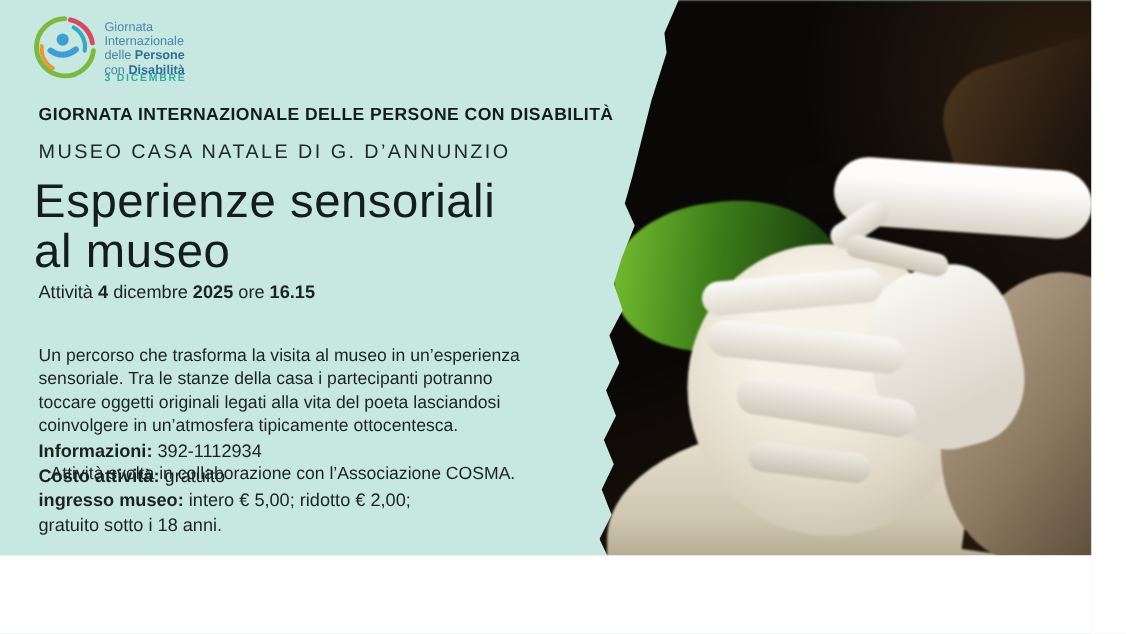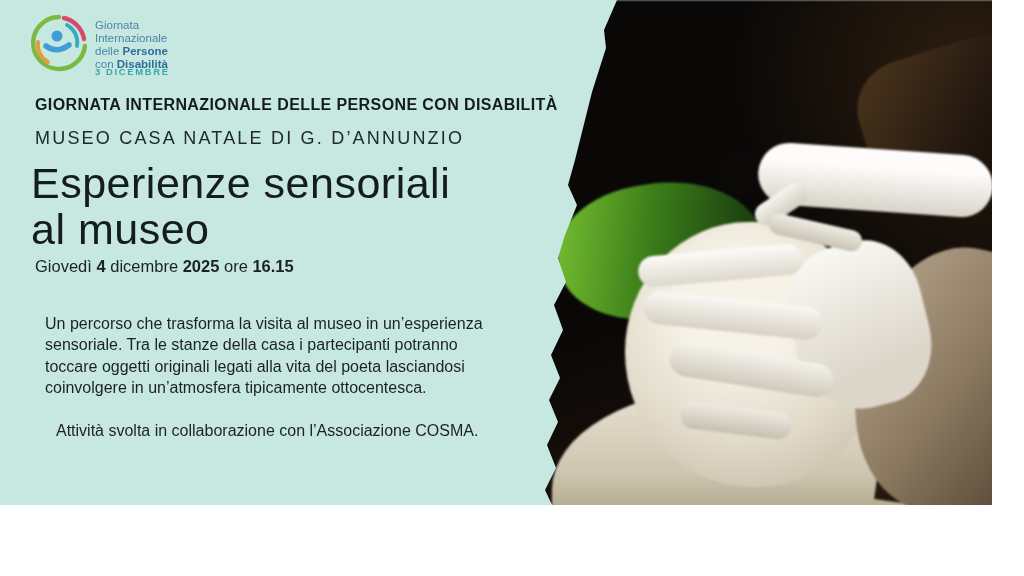--- a/index.html
+++ b/index.html
@@ -16,21 +16,21 @@
   .kicker{position:absolute;left:35px;top:96px;font-size:16px;font-weight:bold;
           letter-spacing:.4px;color:#141d1c;}
   .subtitle{position:absolute;left:35px;top:128px;font-size:18px;letter-spacing:2.2px;color:#202a28;}
 
   .big-title{position:absolute;left:31px;top:160px;font-size:43px;line-height:46px;
              font-weight:400;letter-spacing:.5px;color:#141d1c;}
 
   .dateline{position:absolute;left:35px;top:257px;font-size:16.5px;color:#1b2321;}
   .dateline b{font-weight:bold;}
 
-  .desc{position:absolute;left:45px;top:291px;width:548px;font-size:16px;line-height:21.5px;
+  .desc{position:absolute;left:35px;top:291px;width:548px;font-size:16px;line-height:21.5px;
         color:#1b2321;white-space:pre-line;}
   .desc .p2{white-space:normal;margin-left:11px;}
 
   .info{position:absolute;left:35px;top:399px;font-size:16.5px;line-height:22.5px;color:#1b2321;}
   .info b{font-weight:bold;}
 
   
   .photo{position:absolute;left:530px;top:0;width:494px;height:505px;
     clip-path:polygon(87px 0,494px 0,494px 505px,22px 505px,15px 490px,26px 468px,17px 445px,
       28px 422px,19px 400px,30px 378px,21px 355px,33px 330px,24px 305px,36px 282px,28px 258px,
@@ -100,31 +100,37 @@
 
   <div class="kicker">GIORNATA INTERNAZIONALE DELLE PERSONE CON DISABILITÀ</div>
   <div class="subtitle">MUSEO CASA NATALE DI G. D’ANNUNZIO</div>
 
   <div class="big-title">
     <div>Esperienze sensoriali</div>
     <div>al museo</div>
   </div>
 
   <div class="dateline">
-    <span>Giovedì </span><b>4</b><span> dicembre </span><b>2025</b><span> ore </span><b>16.15</b>
+    <span>Attività </span><b>4</b><span> dicembre </span><b>2025</b><span> ore </span><b>16.15</b>
   </div>
 
   <div class="desc">
     <div>Un percorso che trasforma la visita al museo in un’esperienza
 sensoriale. Tra le stanze della casa i partecipanti potranno
 toccare oggetti originali legati alla vita del poeta lasciandosi
 coinvolgere in un’atmosfera tipicamente ottocentesca.</div>
     <div class="p2">Attività svolta in collaborazione con l’Associazione COSMA.</div>
   </div>
 
+  <div class="info">
+    <div><b>Informazioni:</b><span> 392-1112934</span></div>
+    <div><b>Costo attività:</b><span> gratuito</span></div>
+    <div><b>ingresso museo:</b><span> intero € 5,00; ridotto € 2,00;</span></div>
+    <div>gratuito sotto i 18 anni.</div>
+  </div>
 
   <div class="photo">
     <div class="p-blur">
       <div class="layer p-bg"></div>
       <div class="layer p-green"></div>
       <div class="layer p-base"></div>
       <div class="layer p-head"></div>
       <div class="layer p-dark-corner"></div>
       <div class="layer p-sleeve-low"></div>
       <div class="layer p-palm"></div>

